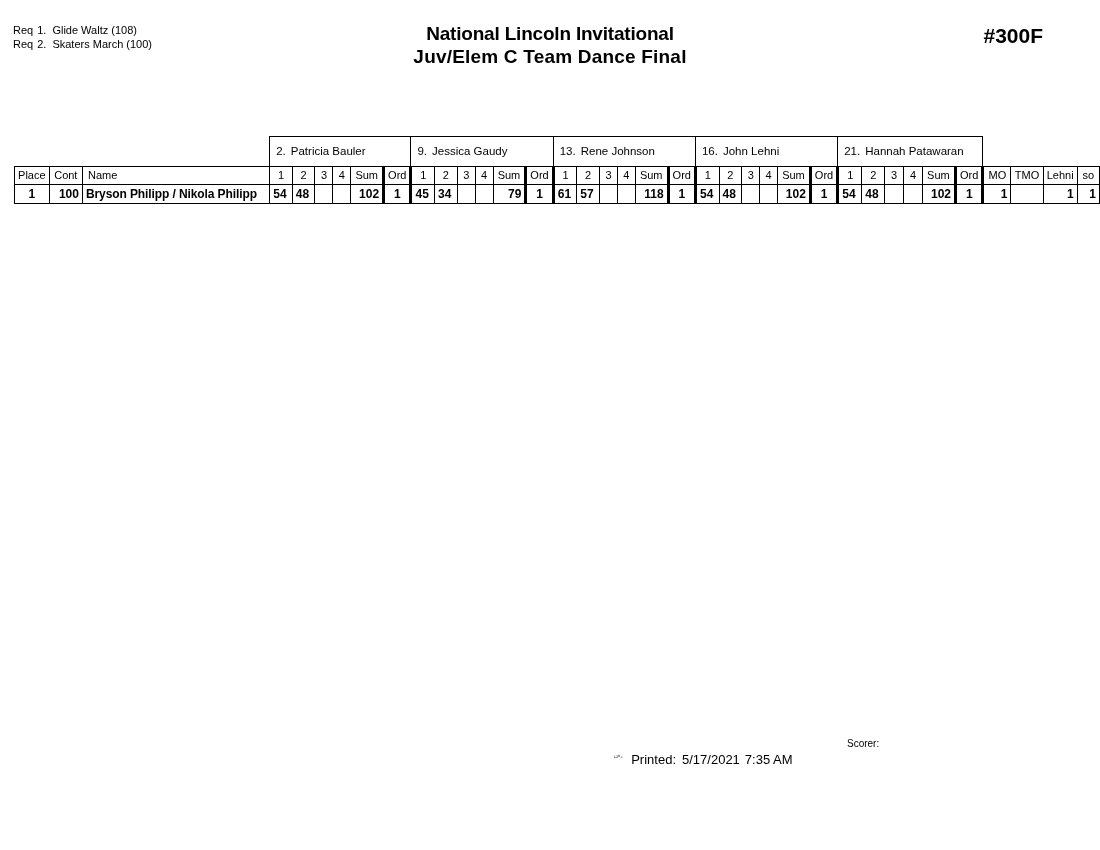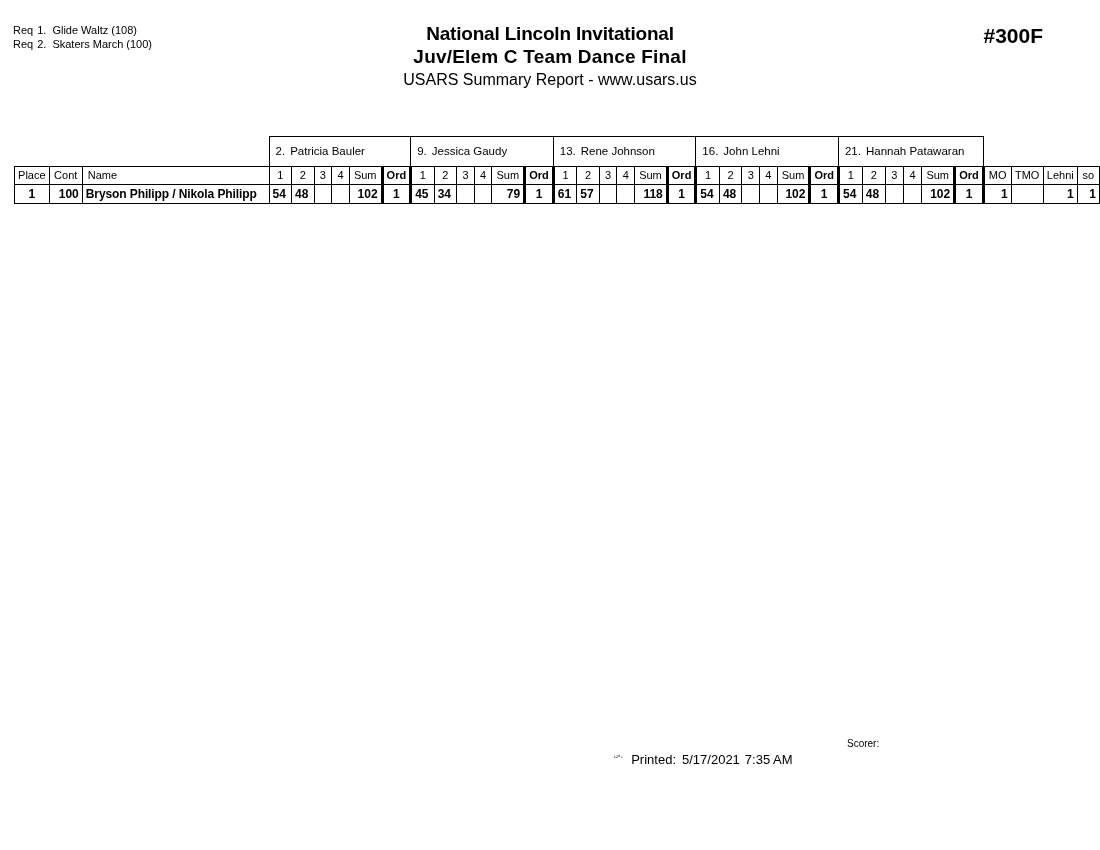--- a/index.html
+++ b/index.html
@@ -105,21 +105,21 @@
   td.jgroup .jnum { padding-right: 5px; }
   td.spacer { border: none !important; }
 
   
   tr.col-head td { text-align: center; }
   td.h-place { width: 28px; }
   td.h-cont  { width: 32px; }
   td.h-name  { width: 196px; text-align: left !important; padding-left: 5px !important; }
   td.h-score { width: 20px; }
   td.h-sum   { width: 29px; }
-  td.h-ord   { width: 18px; font-weight: bold; }
+  td.h-ord   { width: 18px; }
   td.h-mo    { width: 24px; }
   td.h-tmo   { width: 27px; }
   td.h-rule  { width: 24px; }
   td.h-so    { width: 22px; }
 
   
   tr.data-row td {
     font-weight: bold;
     font-size: 12px;
     height: 18px;
@@ -167,21 +167,20 @@
     <span class="req-lbl">Req</span><span class="req-num">1.</span><span class="req-txt">Glide Waltz (108)</span>
   </span>
   <span class="req-line">
     <span class="req-lbl">Req</span><span class="req-num">2.</span><span class="req-txt">Skaters March (100)</span>
   </span>
 </div>
 
 <div id="title-block">
   <div id="meet-title">National Lincoln Invitational</div>
   <div id="event-title">Juv/Elem C Team Dance Final</div>
-  <div id="report-line">USARS Summary Report - www.usars.us</div>
 </div>
 
 <div id="event-number">#300F</div>
 
 <div id="results-table-wrap">
   <table class="results">
     <colgroup>
       <col style="width:28px">
         <col style="width:32px">
         <col style="width:196px">

